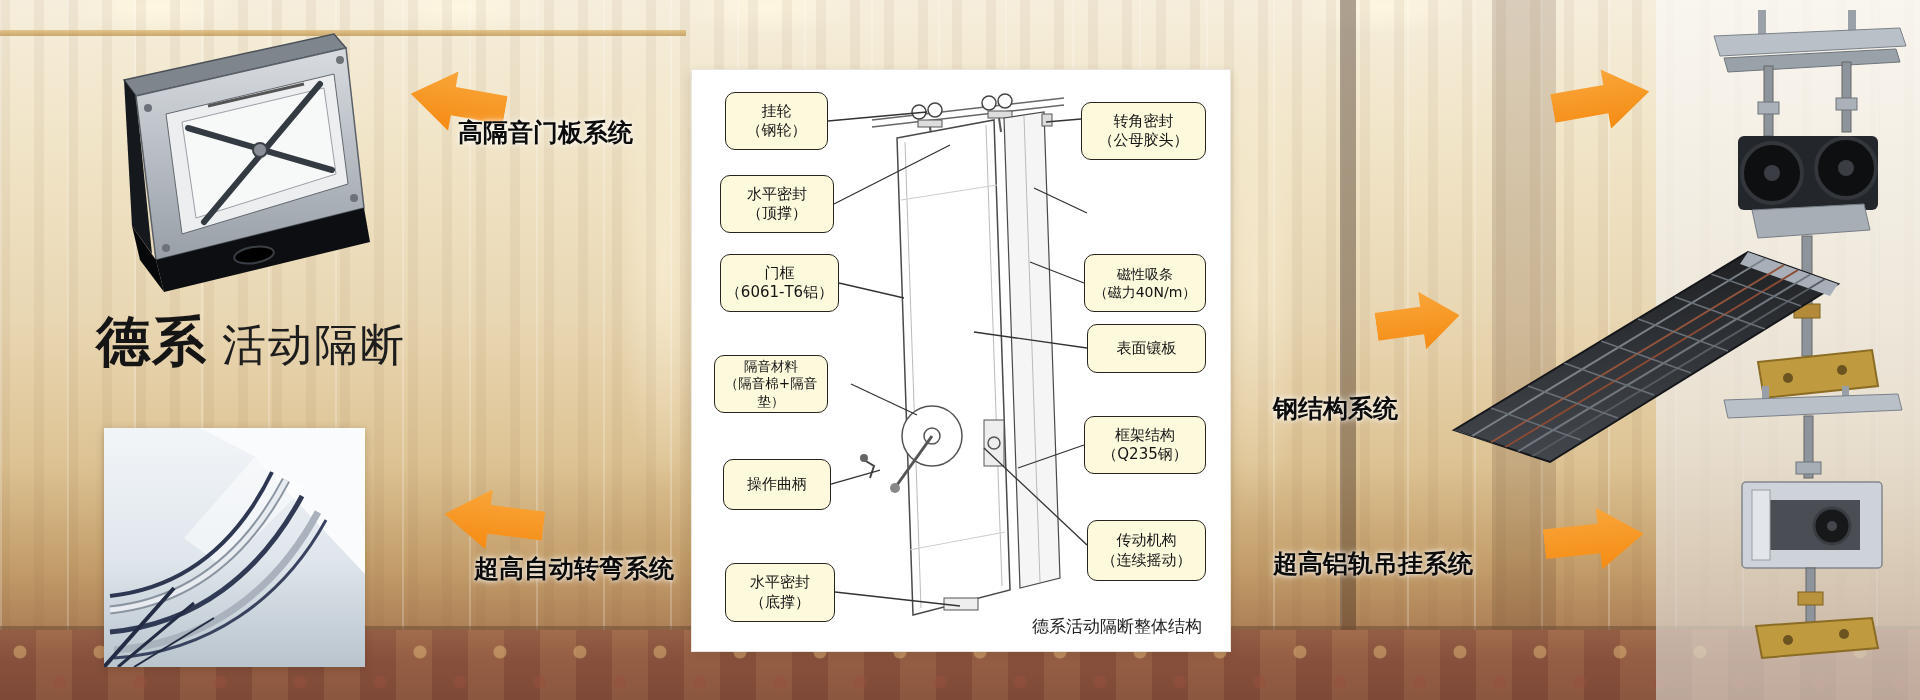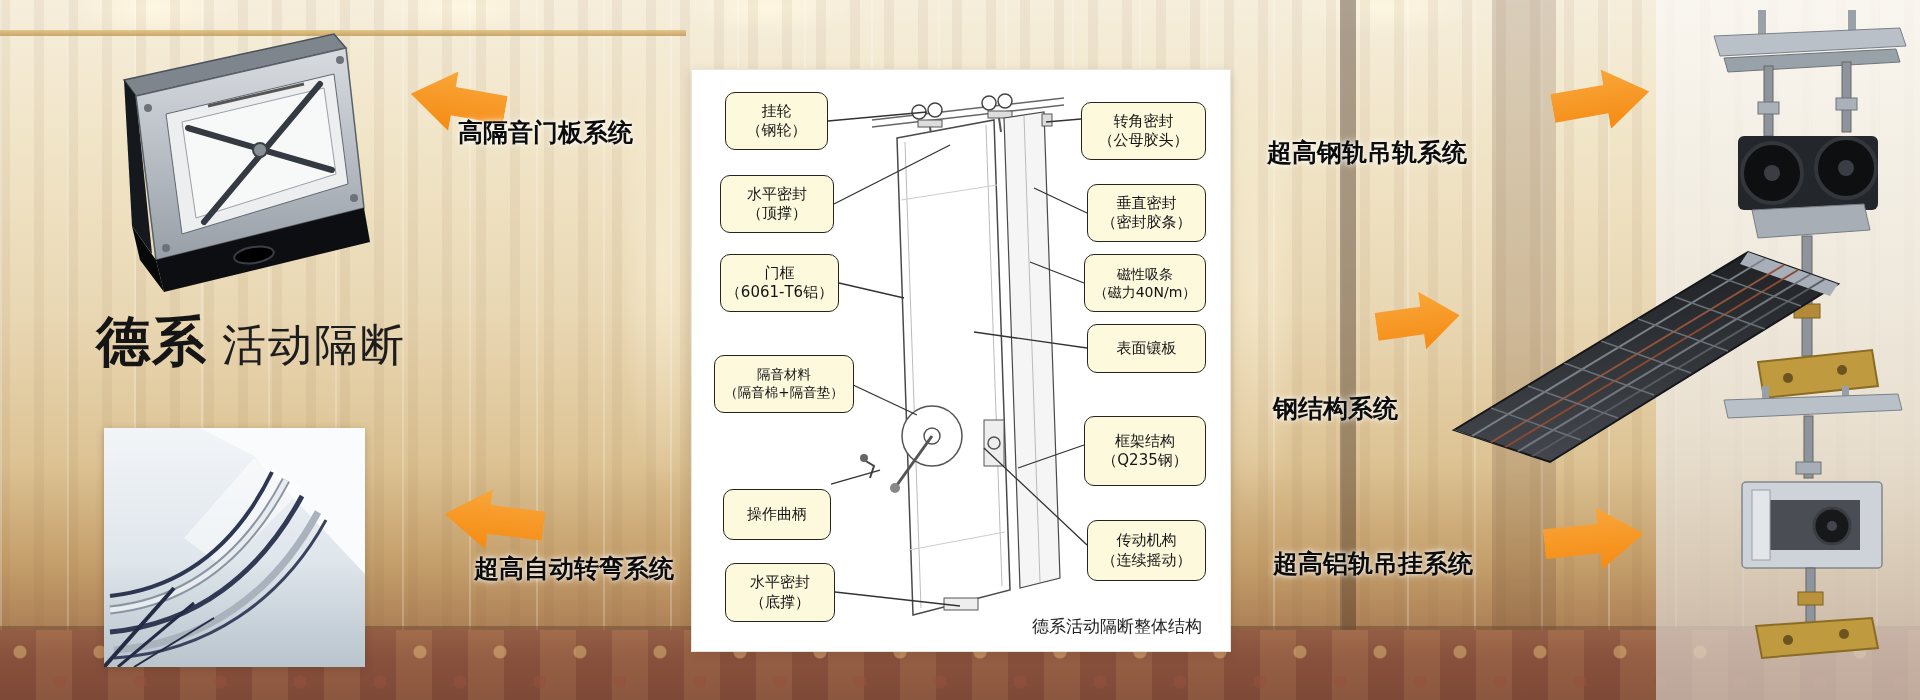--- a/index.html
+++ b/index.html
@@ -70,28 +70,28 @@
   .panel{position:absolute;left:692px;top:70px;width:538px;height:581px;background:#ffffff;
     box-shadow:0 0 0 1px #e9e6df, 0 3px 10px rgba(70,45,20,.18);z-index:4;}
   .panel svg.diagram{position:absolute;inset:0;width:538px;height:581px;}
   .callout{position:absolute;background:#fdf9dd;border:1.6px solid #26241c;border-radius:10px;
     display:flex;align-items:center;justify-content:center;text-align:center;
     font-size:15px;font-weight:400;line-height:1.3;color:#141414;white-space:pre-line;
     padding:3px 4px;box-sizing:border-box;z-index:2;}
   .c-l1{left:33px;top:22px;width:103px;height:58px;}
   .c-l2{left:28px;top:105px;width:114px;height:58px;}
   .c-l3{left:28px;top:184px;width:119px;height:58px;}
-  .c-l4{left:22px;top:285px;width:140px;height:58px;font-size:13.5px;}
-  .c-l5{left:31px;top:389px;width:108px;height:51px;margin-top:30px;}
+  .c-l4{left:22px;top:285px;width:114px;height:58px;font-size:13.5px;}
+  .c-l5{left:31px;top:389px;width:108px;height:51px;}
   .c-l6{left:33px;top:493px;width:110px;height:59px;}
   .c-r1{left:389px;top:20px;width:125px;height:58px;margin-top:12px;}
   .c-r2{left:395px;top:114px;width:119px;height:58px;}
   .c-r3{left:392px;top:184px;width:122px;height:58px;font-size:14px;}
   .c-r4{left:395px;top:254px;width:119px;height:49px;}
-  .c-r5{left:392px;top:346px;width:122px;height:70px;}
+  .c-r5{left:392px;top:346px;width:122px;height:58px;}
   .c-r6{left:395px;top:450px;width:119px;height:61px;}
   .caption{position:absolute;left:340px;top:545px;font-size:17px;font-weight:500;color:#222;white-space:nowrap;z-index:2;}
 </style>
 </head>
 <body>
 
 <div class="stage">
 
   <div class="bg"></div>
   <div class="streaks"></div>
@@ -208,22 +208,20 @@
 （顶撑）</div>
     <div class="callout c-l3">门框
 （6061-T6铝）</div>
     <div class="callout c-l4">隔音材料
 （隔音棉+隔音垫）</div>
     <div class="callout c-l5">操作曲柄</div>
     <div class="callout c-l6">水平密封
 （底撑）</div>
     <div class="callout c-r1">转角密封
 （公母胶头）</div>
-    <div class="callout c-r2">垂直密封
-（密封胶条）</div>
     <div class="callout c-r3">磁性吸条
 （磁力40N/m）</div>
     <div class="callout c-r4">表面镶板</div>
     <div class="callout c-r5">框架结构
 （Q235钢）</div>
     <div class="callout c-r6">传动机构
 （连续摇动）</div>
     <div class="caption">德系活动隔断整体结构</div>
   </div>
 
@@ -231,21 +229,20 @@
     <span class="brand">德系</span>
     <span class="prod">活动隔断</span>
   </div>
 
   <div class="arrow left a1"></div>
   <div class="alabel lb1">高隔音门板系统</div>
 
   <div class="arrow left a2"></div>
   <div class="alabel lb2">超高自动转弯系统</div>
 
-  <div class="alabel lb3">超高钢轨吊轨系统</div>
   <div class="arrow right a3"></div>
 
   <div class="arrow right a4"></div>
   <div class="alabel lb4">钢结构系统</div>
 
   <div class="alabel lb5">超高铝轨吊挂系统</div>
   <div class="arrow right a5"></div>
 
   <div class="photo photoC">
     <svg viewBox="0 0 215 416">

